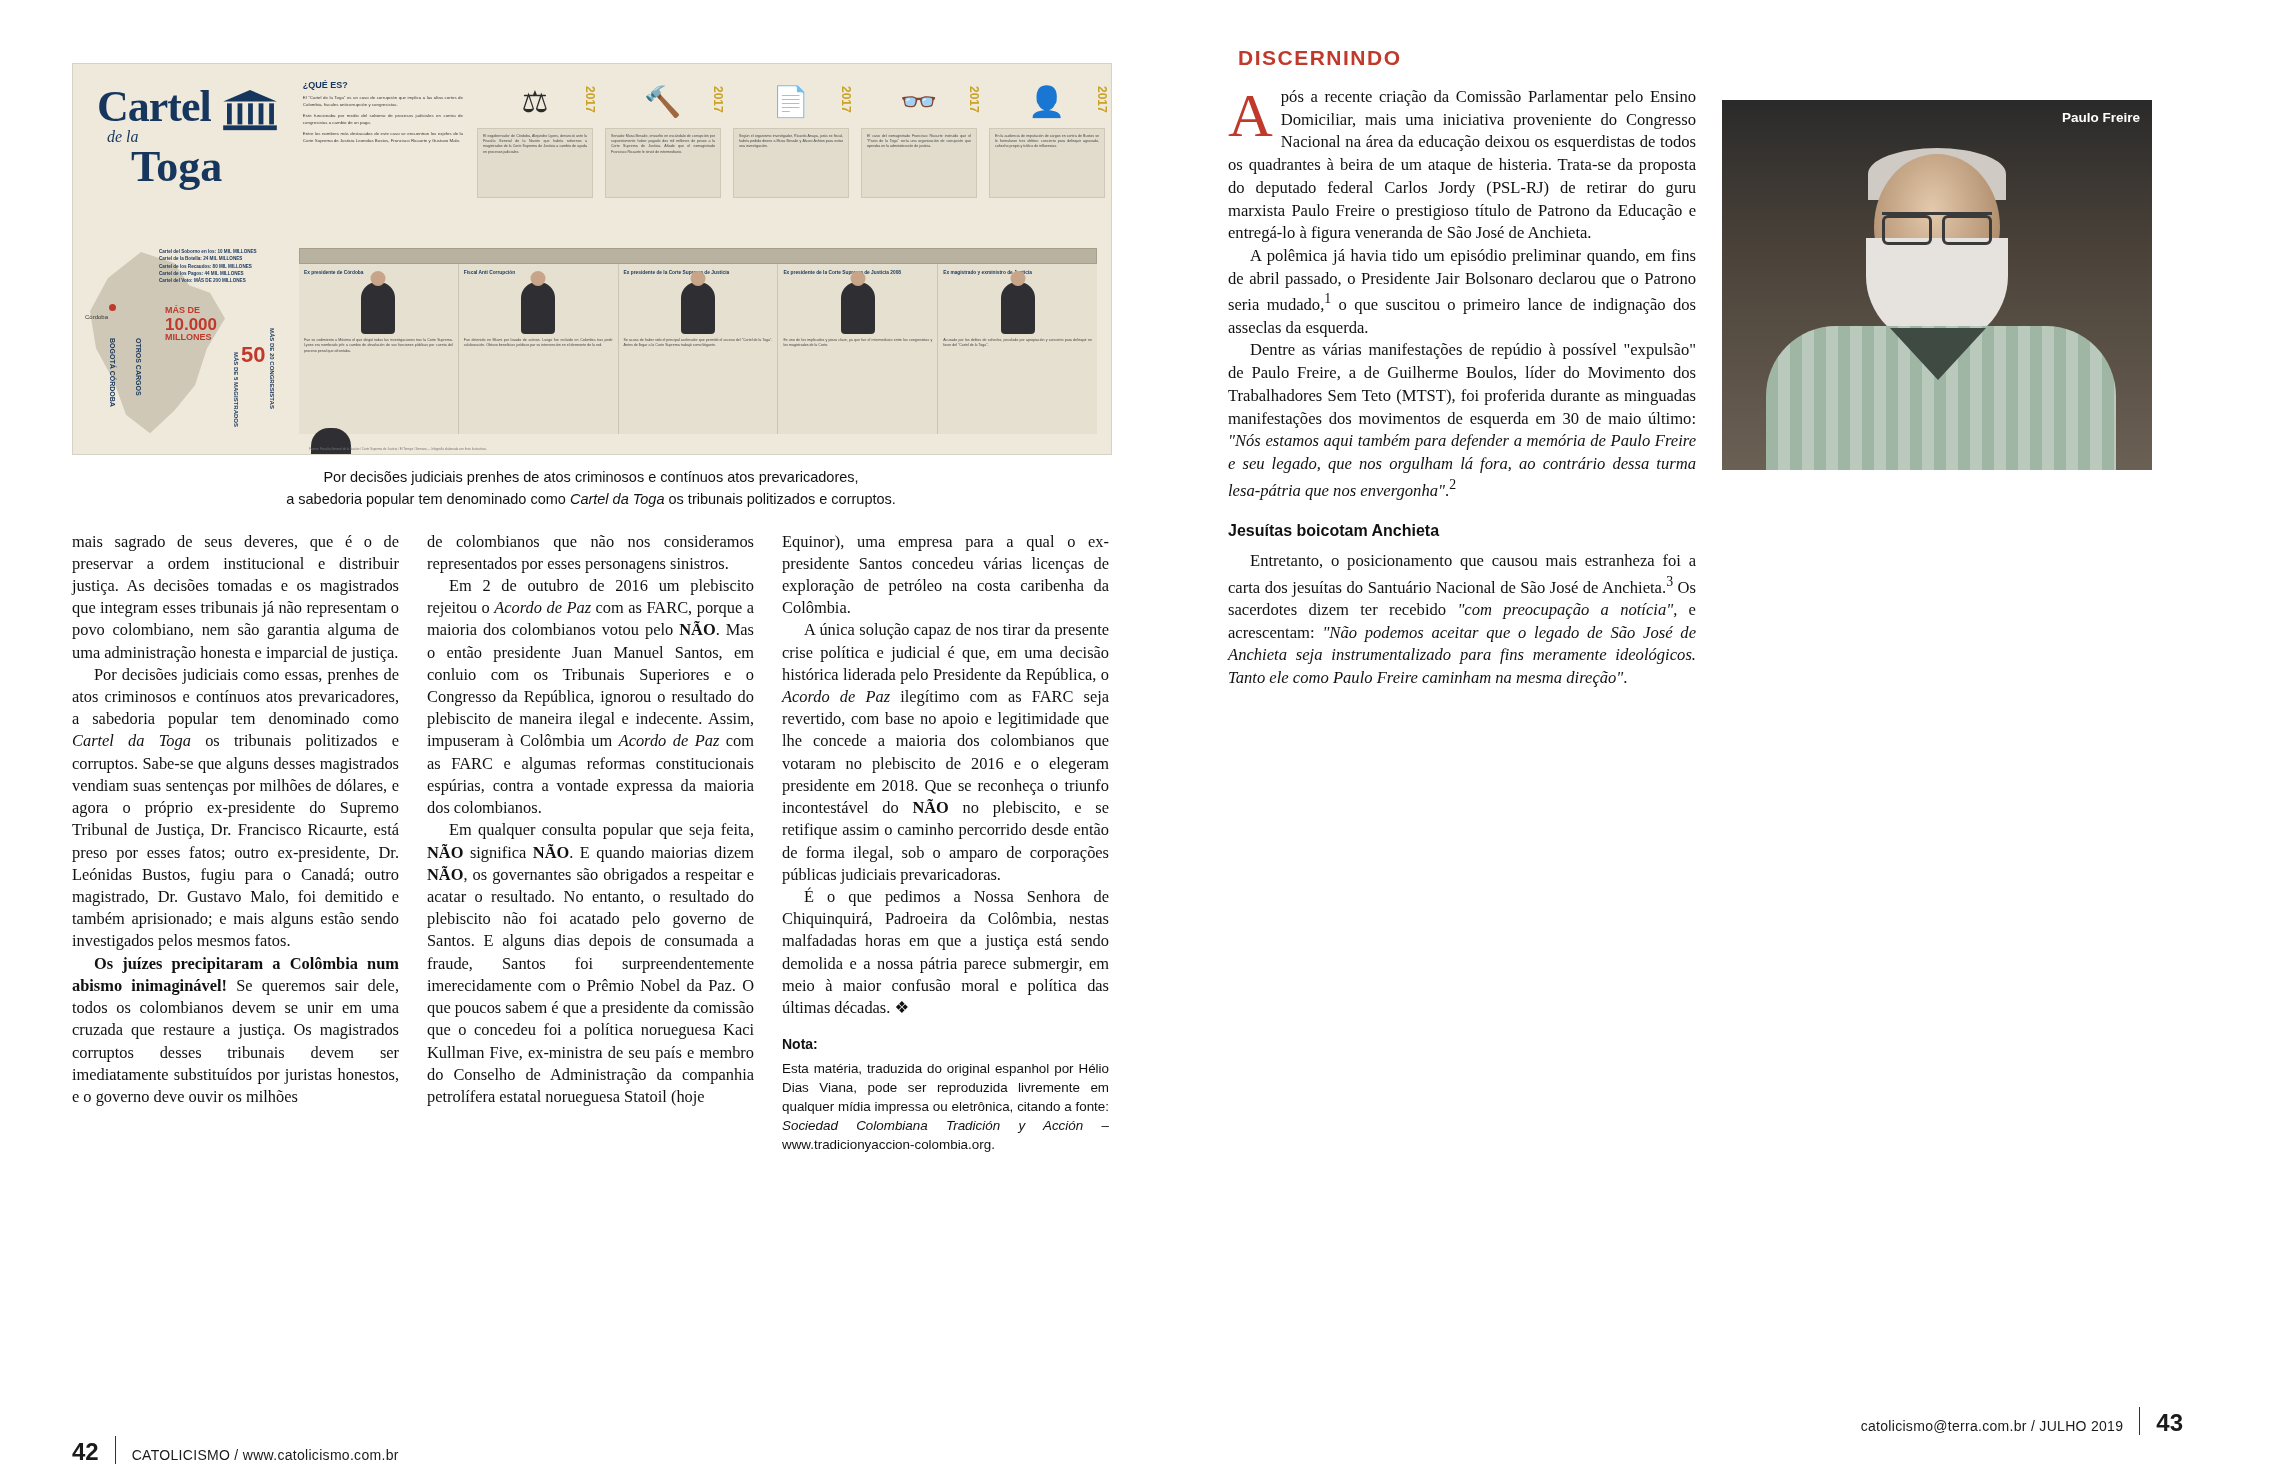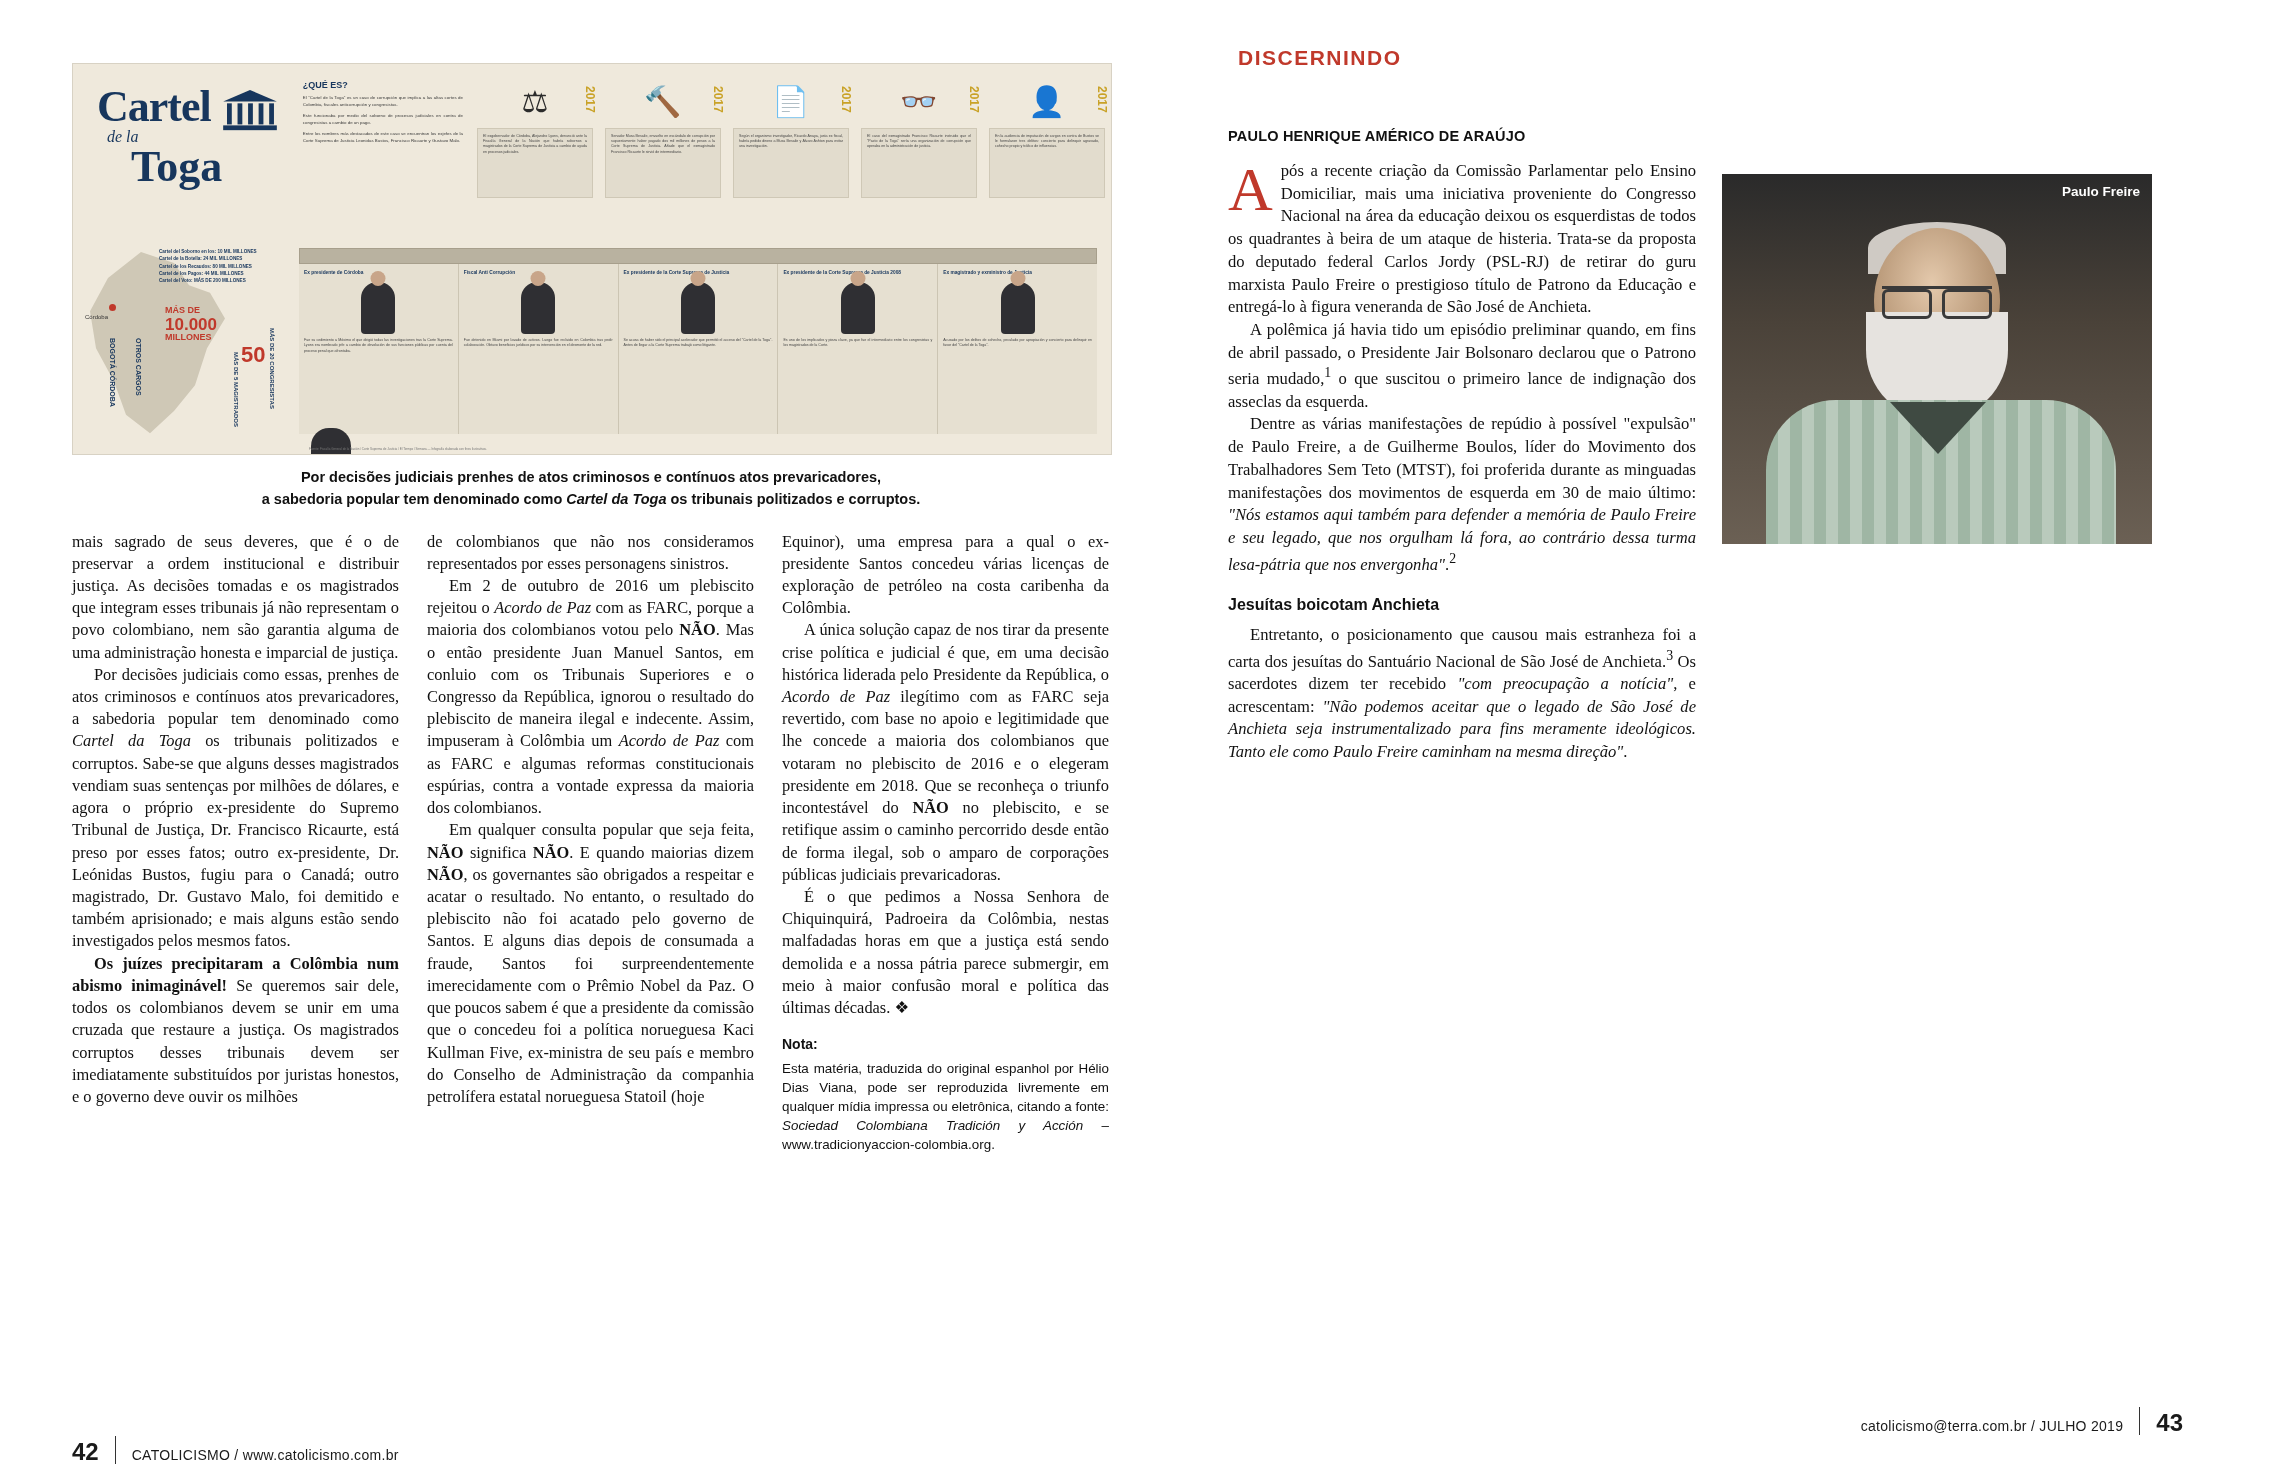--- a/index.html
+++ b/index.html
@@ -331,21 +331,21 @@
     background: #2f2f33;
     border-radius: 18px 18px 6px 6px;
   }
   
   .caption {
     width: 1038px;
     margin-top: 12px;
     text-align: center;
     font-family: "Liberation Sans", sans-serif;
     font-size: 14.5px;
-    font-weight: bold;
+    font-weight: normal;
     color: #111;
     line-height: 1.5;
   }
   .caption i { font-style: italic; }
   
   .cols {
     margin-top: 20px;
     display: flex;
     gap: 28px;
     width: 1038px;
@@ -809,21 +809,20 @@
       <span class="footer-rule"></span>
       <span class="footer-text">CATOLICISMO  /  www.catolicismo.com.br</span>
     </div>
   </div>
 
   <div class="page page-right">
 
     <div class="kicker">DISCERNINDO</div>
 
 
-    <div class="byline">PAULO HENRIQUE AMÉRICO DE ARAÚJO</div>
 
     <div class="right-body">
       <div class="rcol">
         <p class="noindent"><span class="dropcap">A</span><span>pós a recente criação da Comissão Parlamentar pelo Ensino Domiciliar, mais uma iniciativa proveniente do Congresso Nacional na área da educação deixou os esquerdistas de todos os quadrantes à beira de um ataque de histeria. Trata-se da proposta do deputado federal Carlos Jordy (PSL-RJ) de retirar do guru marxista Paulo Freire o prestigioso título de Patrono da Educação e entregá-lo à figura veneranda de São José de Anchieta.</span></p>
         <p>A polêmica já havia tido um episódio preliminar quando, em fins de abril passado, o Presidente Jair Bolsonaro declarou que o Patrono seria mudado,<sup>1</sup> o que suscitou o primeiro lance de indignação dos asseclas da esquerda.</p>
         <p>Dentre as várias manifestações de repúdio à possível "expulsão" de Paulo Freire, a de Guilherme Boulos, líder do Movimento dos Trabalhadores Sem Teto (MTST), foi proferida durante as minguadas manifestações dos movimentos de esquerda em 30 de maio último: <i>"Nós estamos aqui também para defender a memória de Paulo Freire e seu legado, que nos orgulham lá fora, ao contrário dessa turma lesa-pátria que nos envergonha"</i>.<sup>2</sup></p>
         <div class="subhead">Jesuítas boicotam Anchieta</div>
         <p>Entretanto, o posicionamento que causou mais estranheza foi a carta dos jesuítas do Santuário Nacional de São José de Anchieta.<sup>3</sup> Os sacerdotes dizem ter recebido <i>"com preocupação a notícia"</i>, e acrescentam: <i>"Não podemos aceitar que o legado de São José de Anchieta seja instrumentalizado para fins meramente ideológicos. Tanto ele como Paulo Freire caminham na mesma direção"</i>.</p>
       </div>
 

